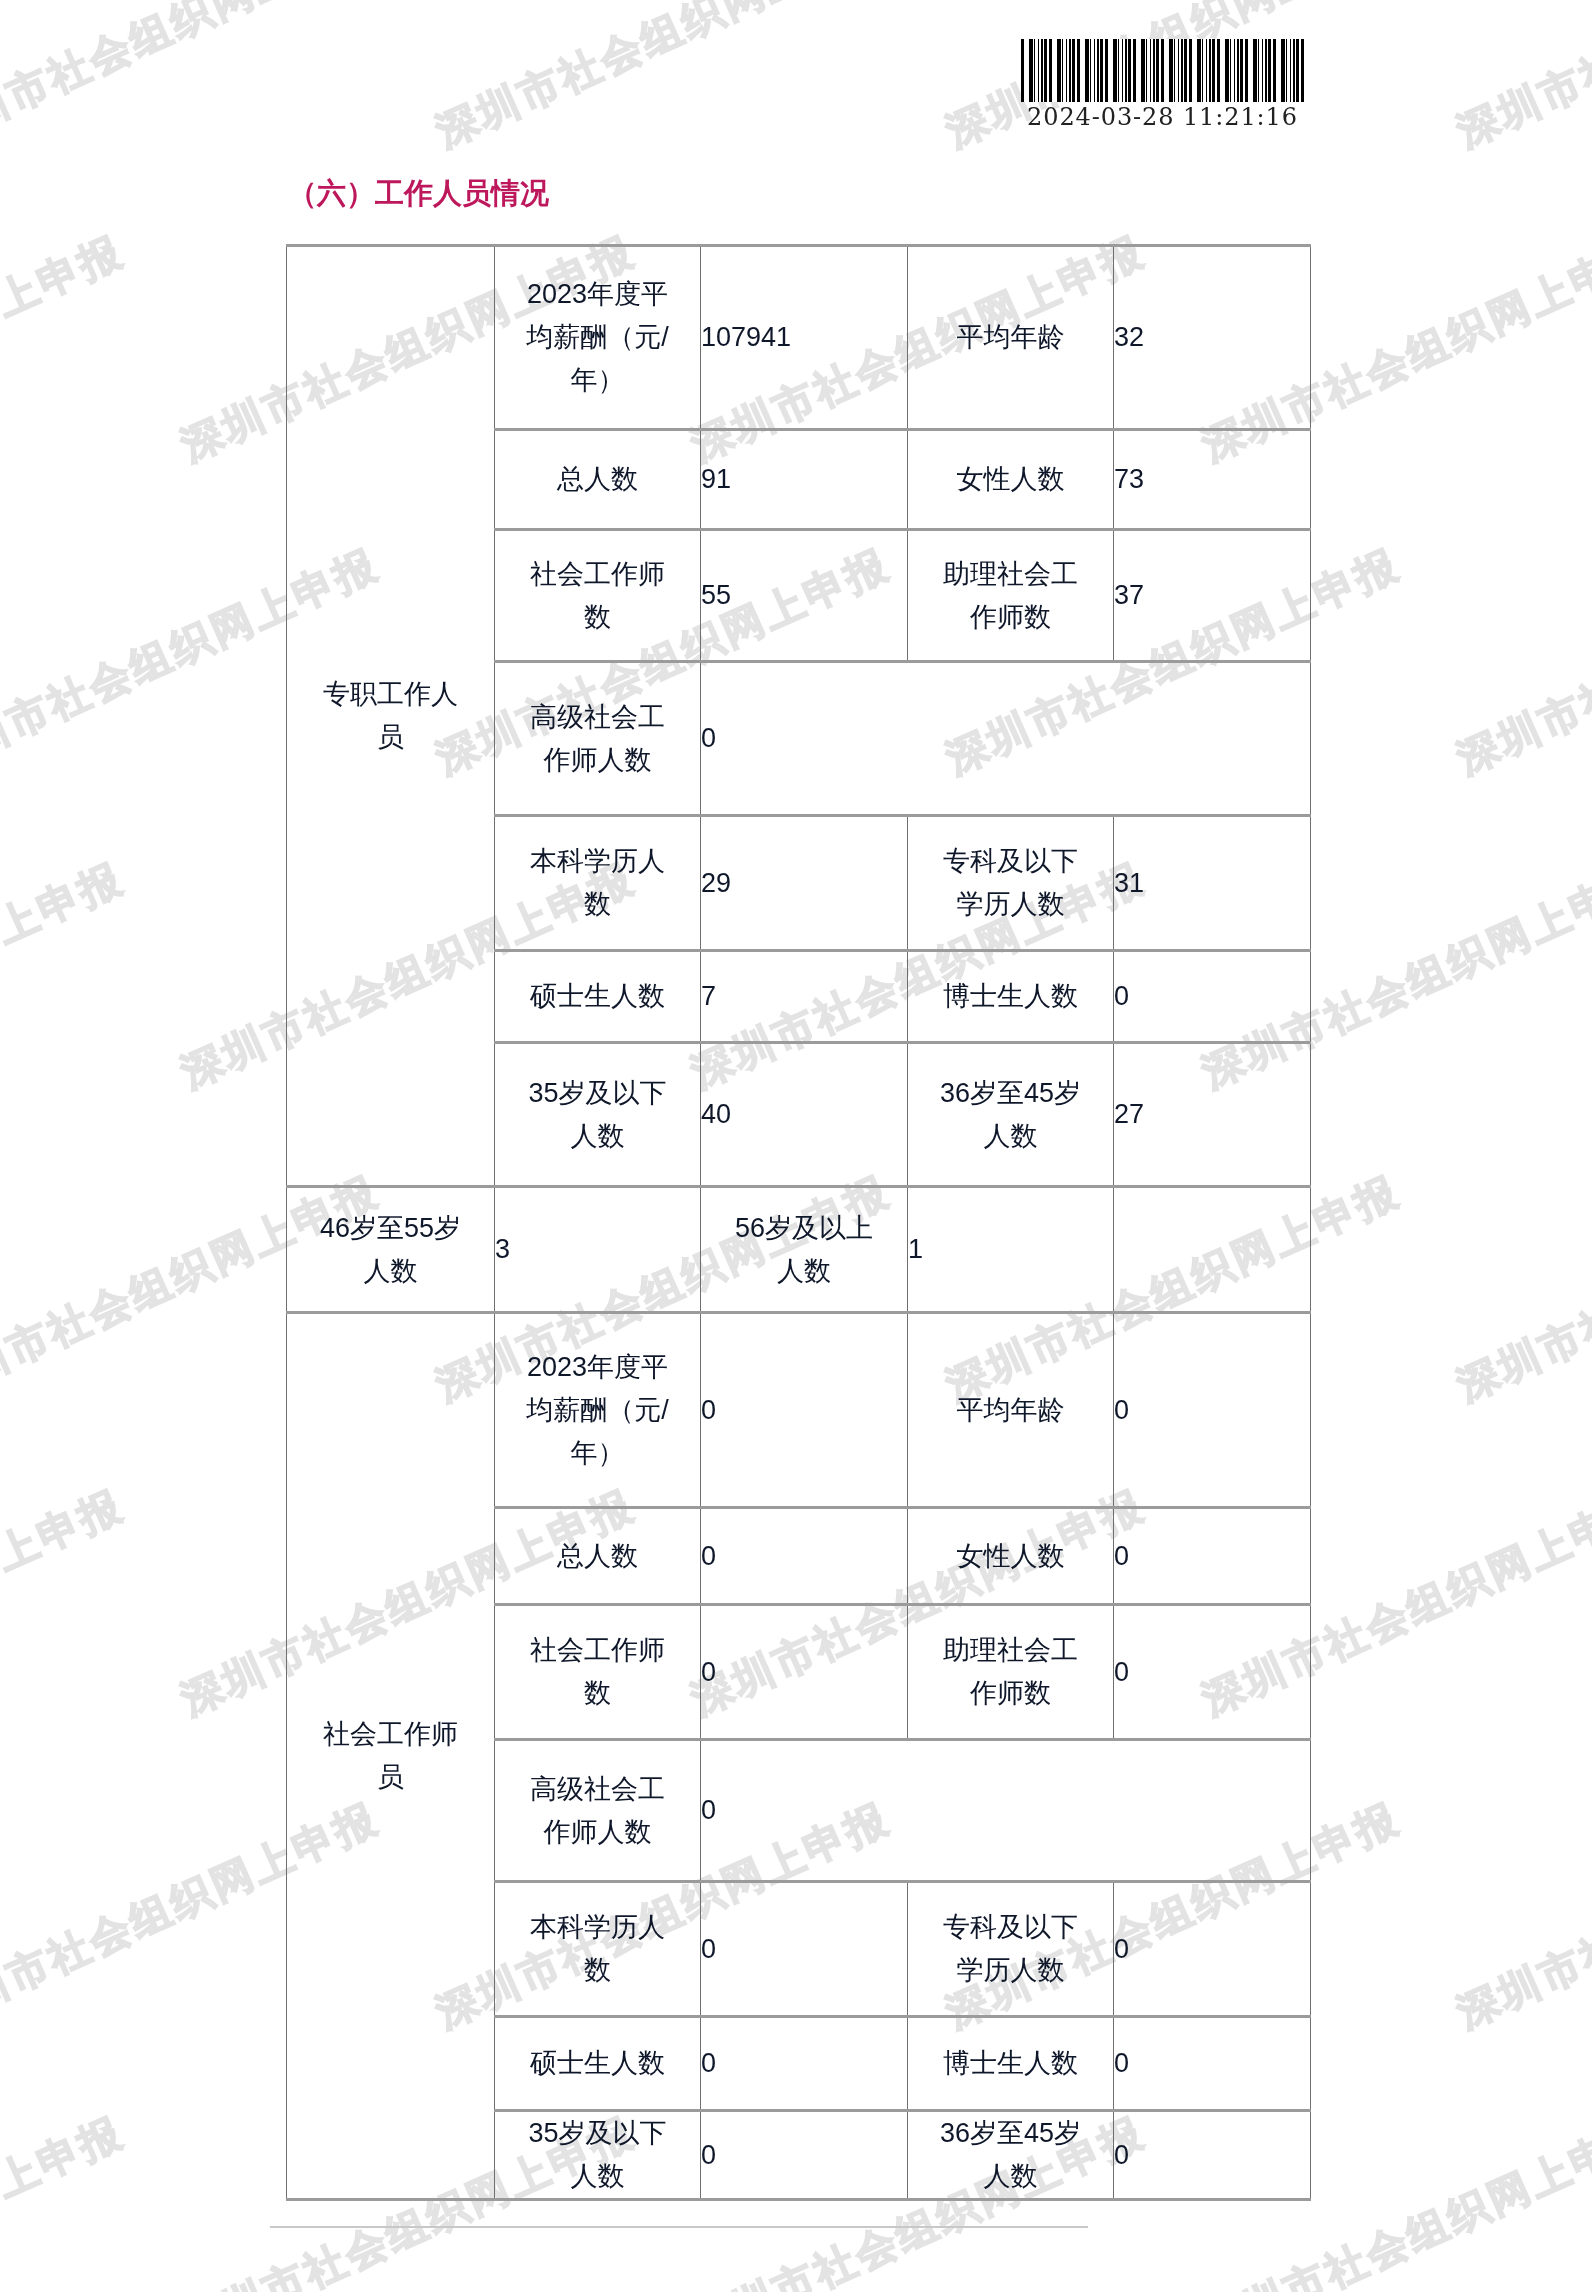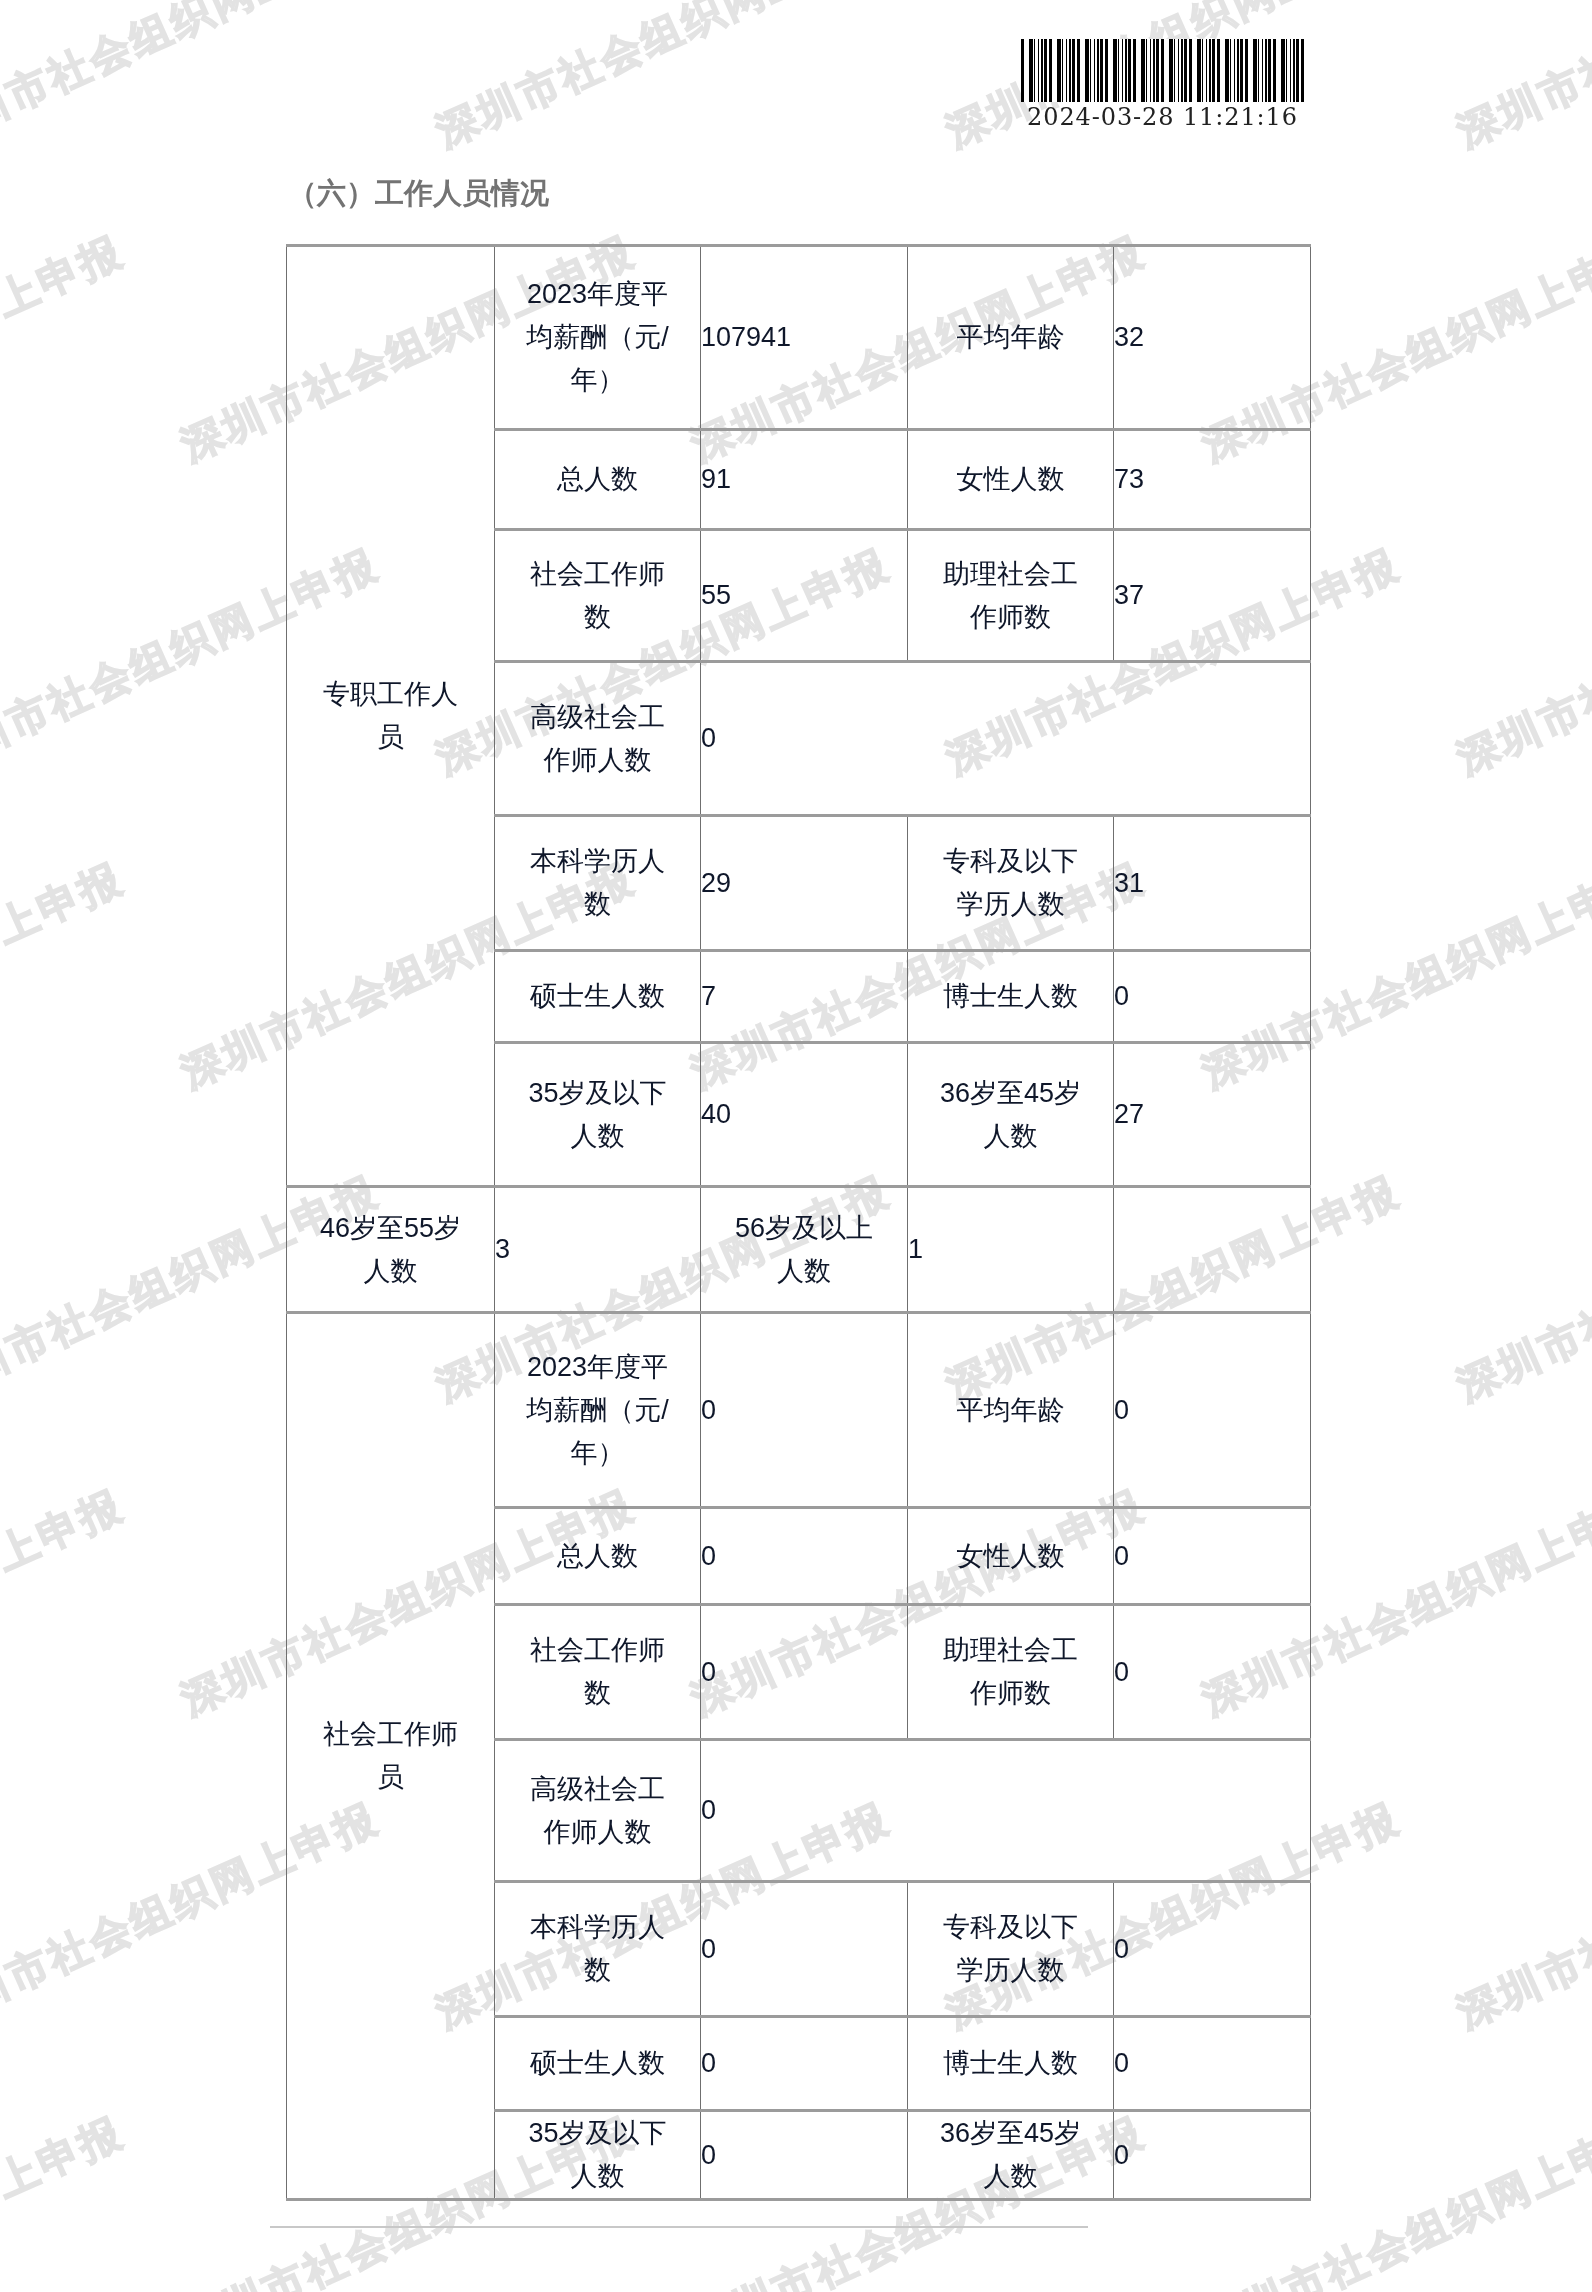--- a/index.html
+++ b/index.html
@@ -41,21 +41,21 @@
   .timestamp {
     position:absolute; left:1021px; top:102px; width:283px;
     text-align:center;
     font-family:"DejaVu Serif","Liberation Serif",serif;
     font-size:24px; letter-spacing:0.9px; color:#222;
     line-height:30px;
   }
 
   .page-title {
     position:absolute; left:288px; top:174px;
-    font-size:29px; font-weight:700; color:#737373;
+    font-size:29px; font-weight:700; color:#be185d;
     line-height:39px;
   }
 
   
   table.staff {
     position:absolute; left:286px; top:244px;
     width:1024px;
     border-collapse:collapse;
     table-layout:fixed;
   }

